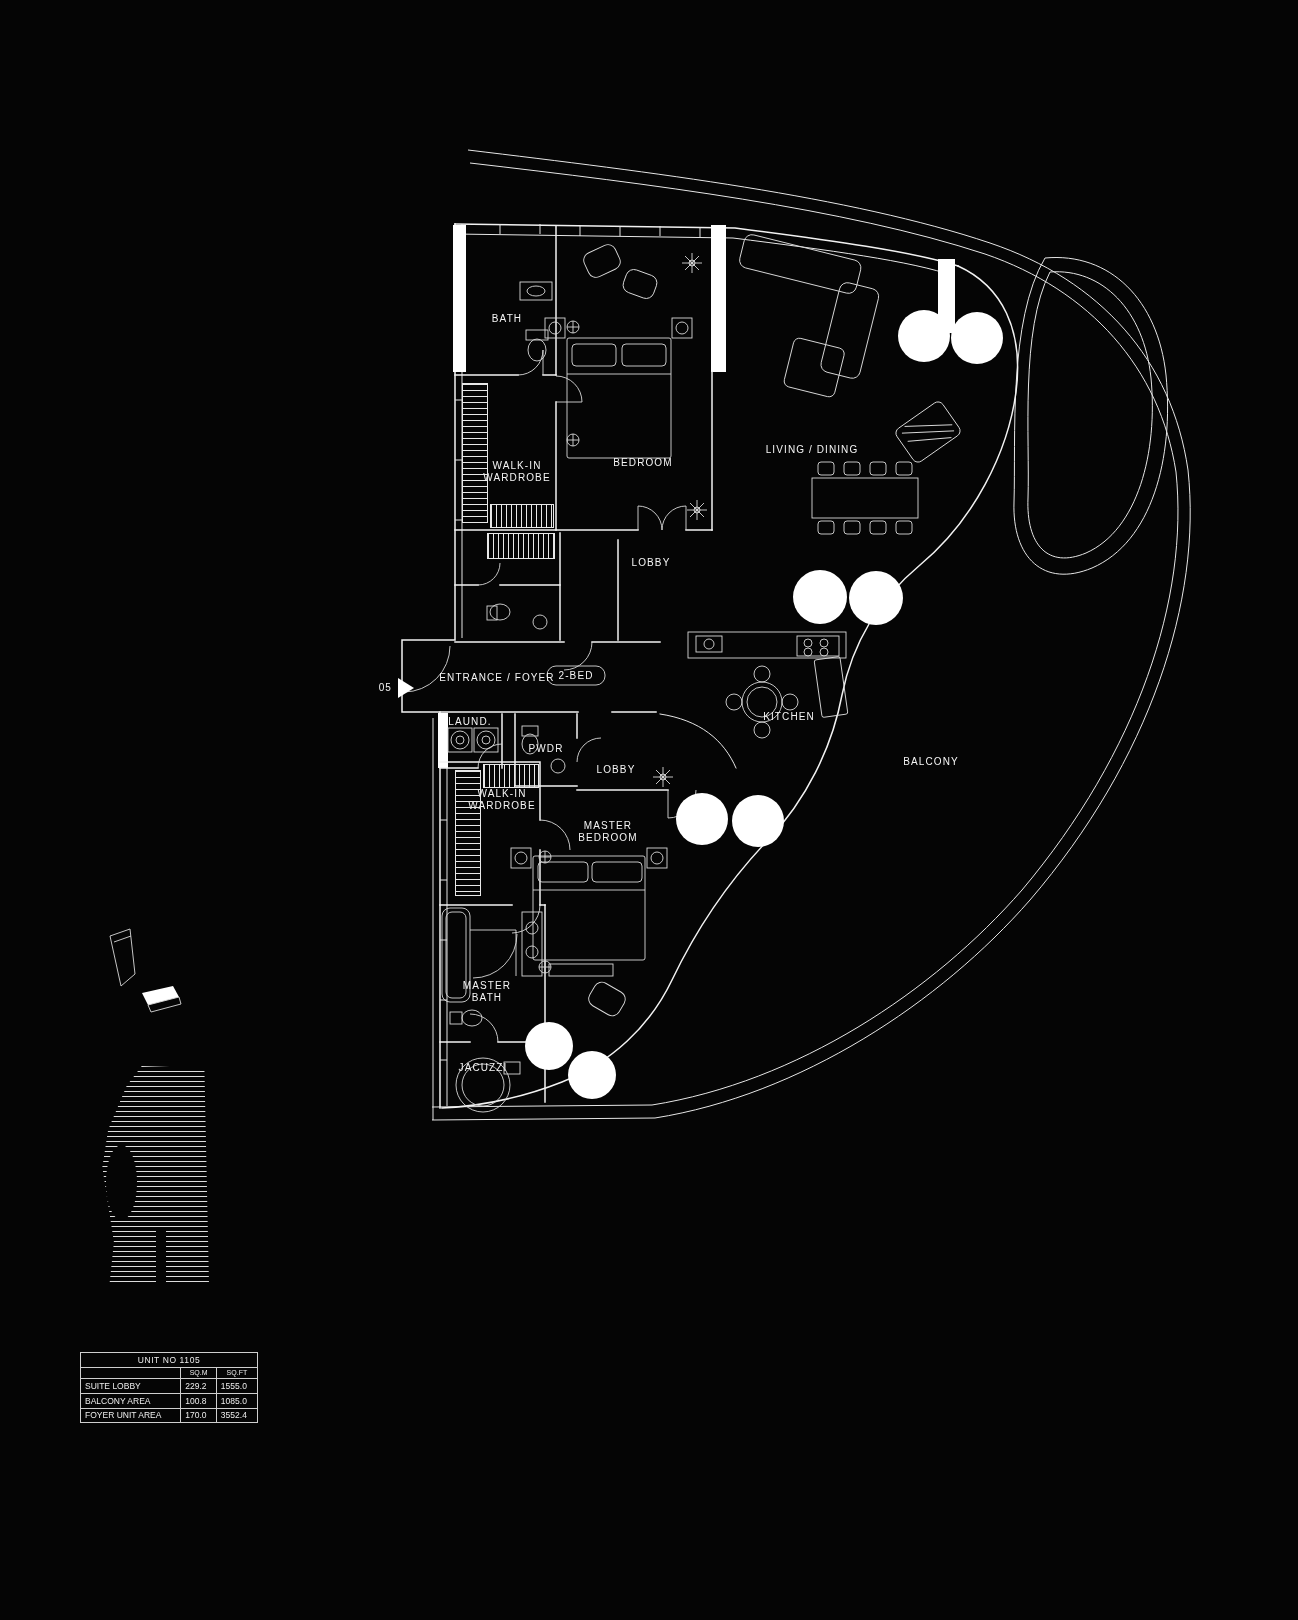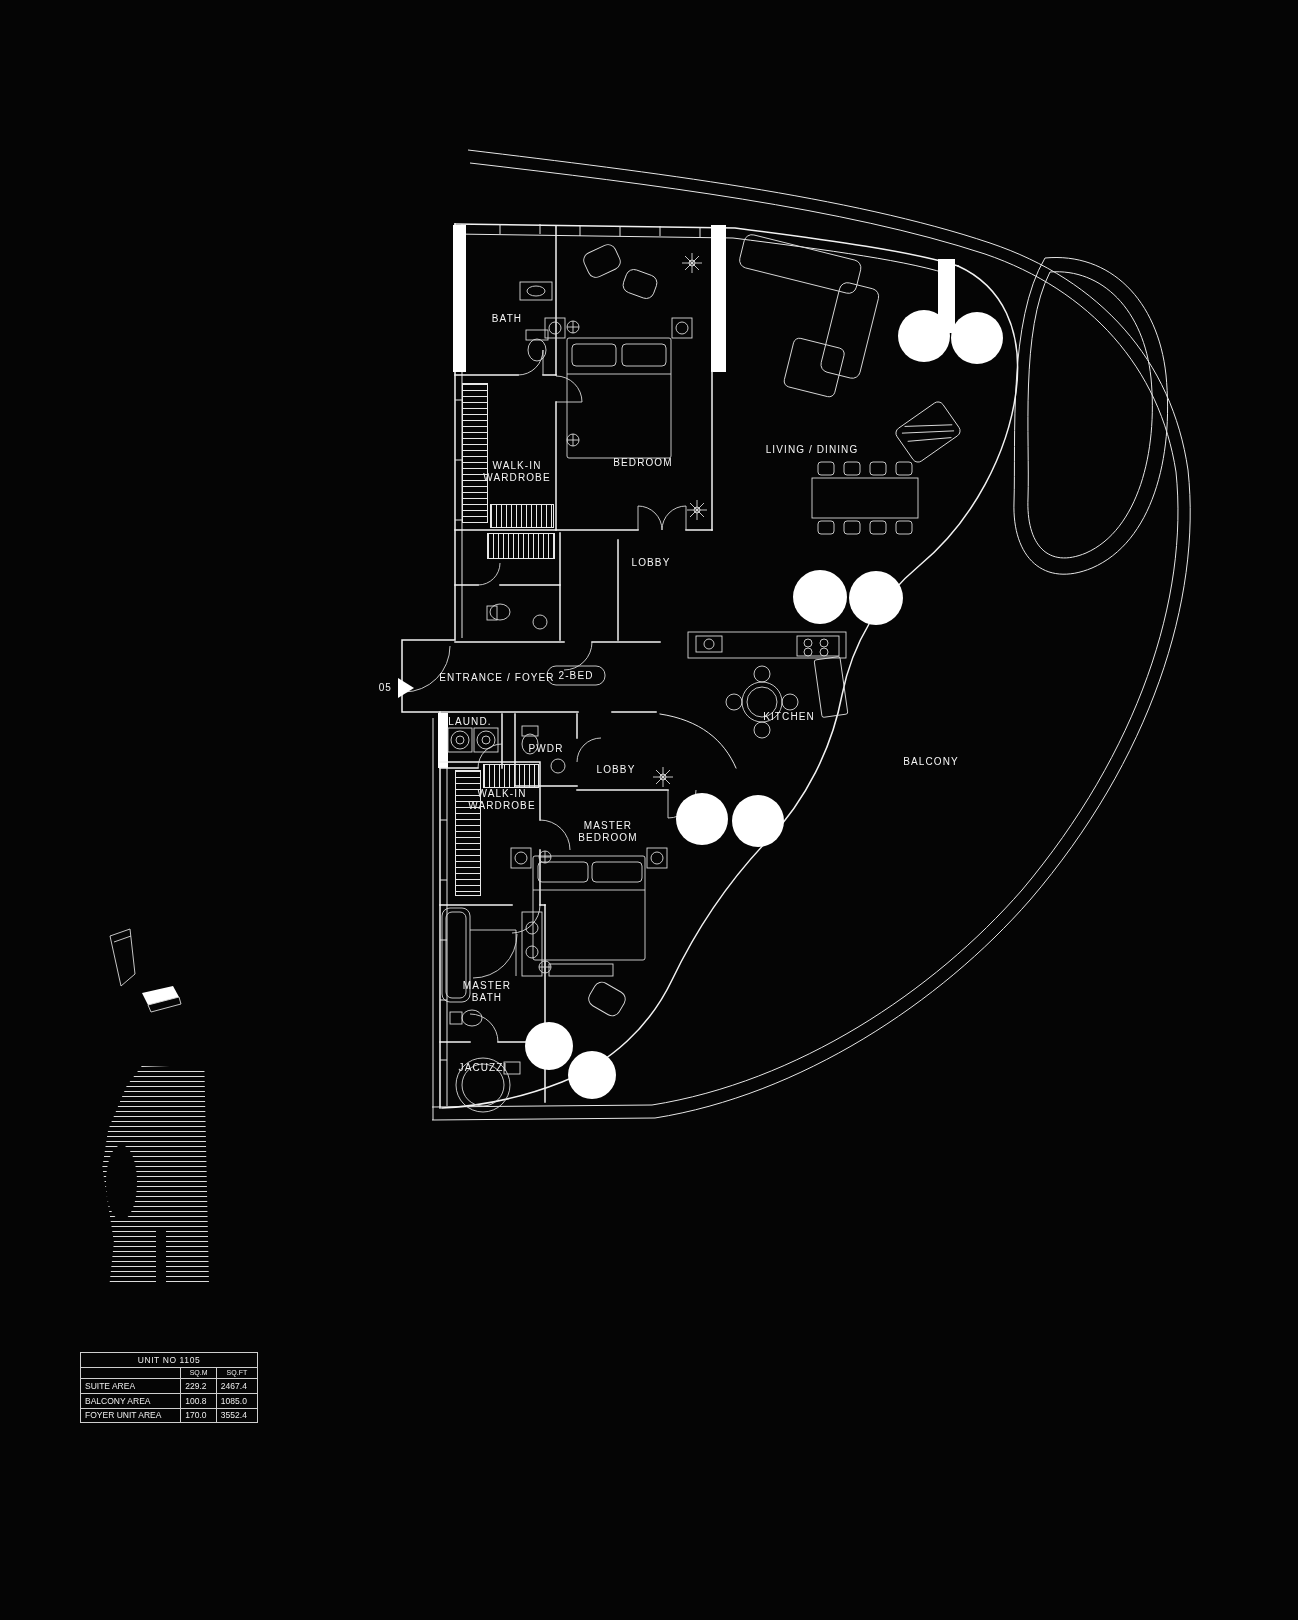--- a/index.html
+++ b/index.html
@@ -281,23 +281,23 @@
     <tbody>
           <tr class="t-head">
       <td colspan="3">UNIT NO 1105</td>
     </tr>
     <tr class="t-cols">
       <td></td>
       <td>SQ.M</td>
       <td>SQ.FT</td>
     </tr>
     <tr>
-      <td>SUITE AREA</td>
+      <td>SUITE LOBBY</td>
       <td class="num">229.2</td>
-      <td class="num">2467.4</td>
+      <td class="num">1555.0</td>
     </tr>
     <tr>
       <td>BALCONY AREA</td>
       <td class="num">100.8</td>
       <td class="num">1085.0</td>
     </tr>
     <tr>
       <td>FOYER UNIT AREA</td>
       <td class="num">170.0</td>
       <td class="num">3552.4</td>

